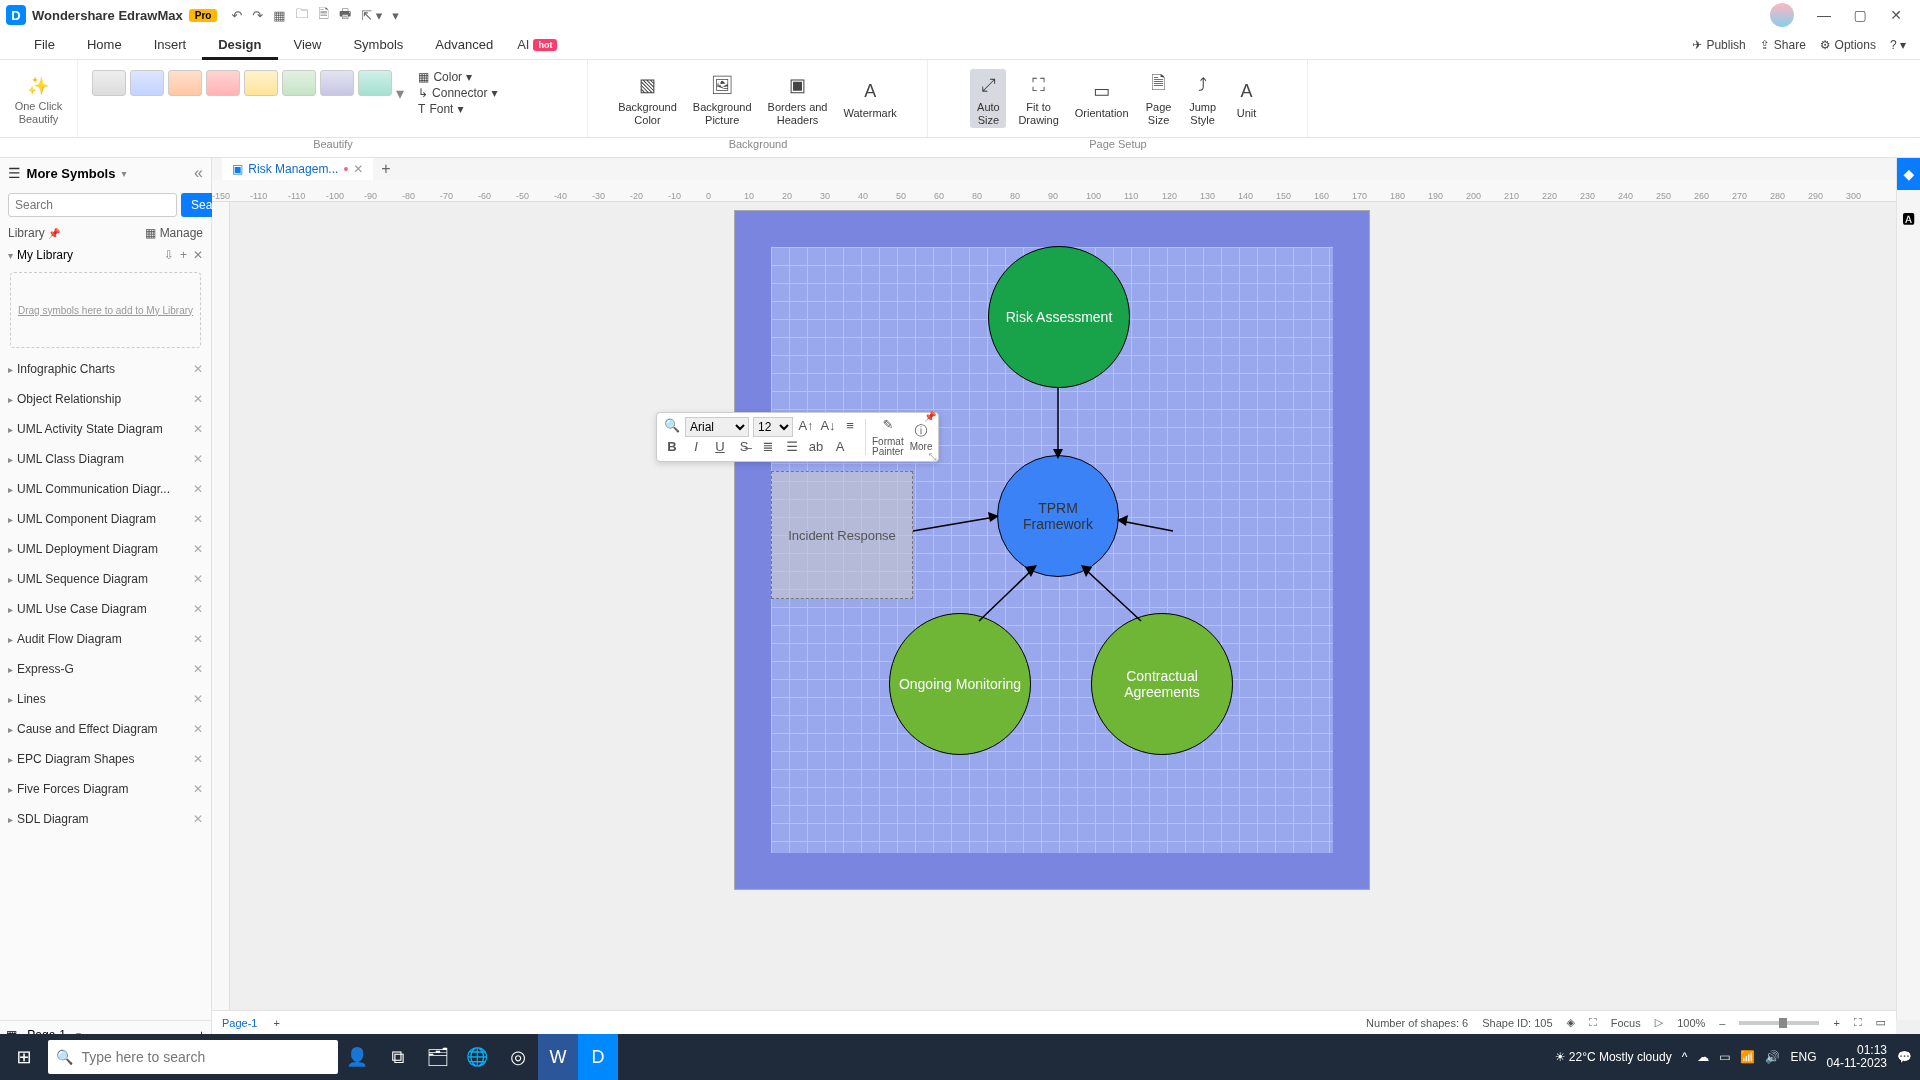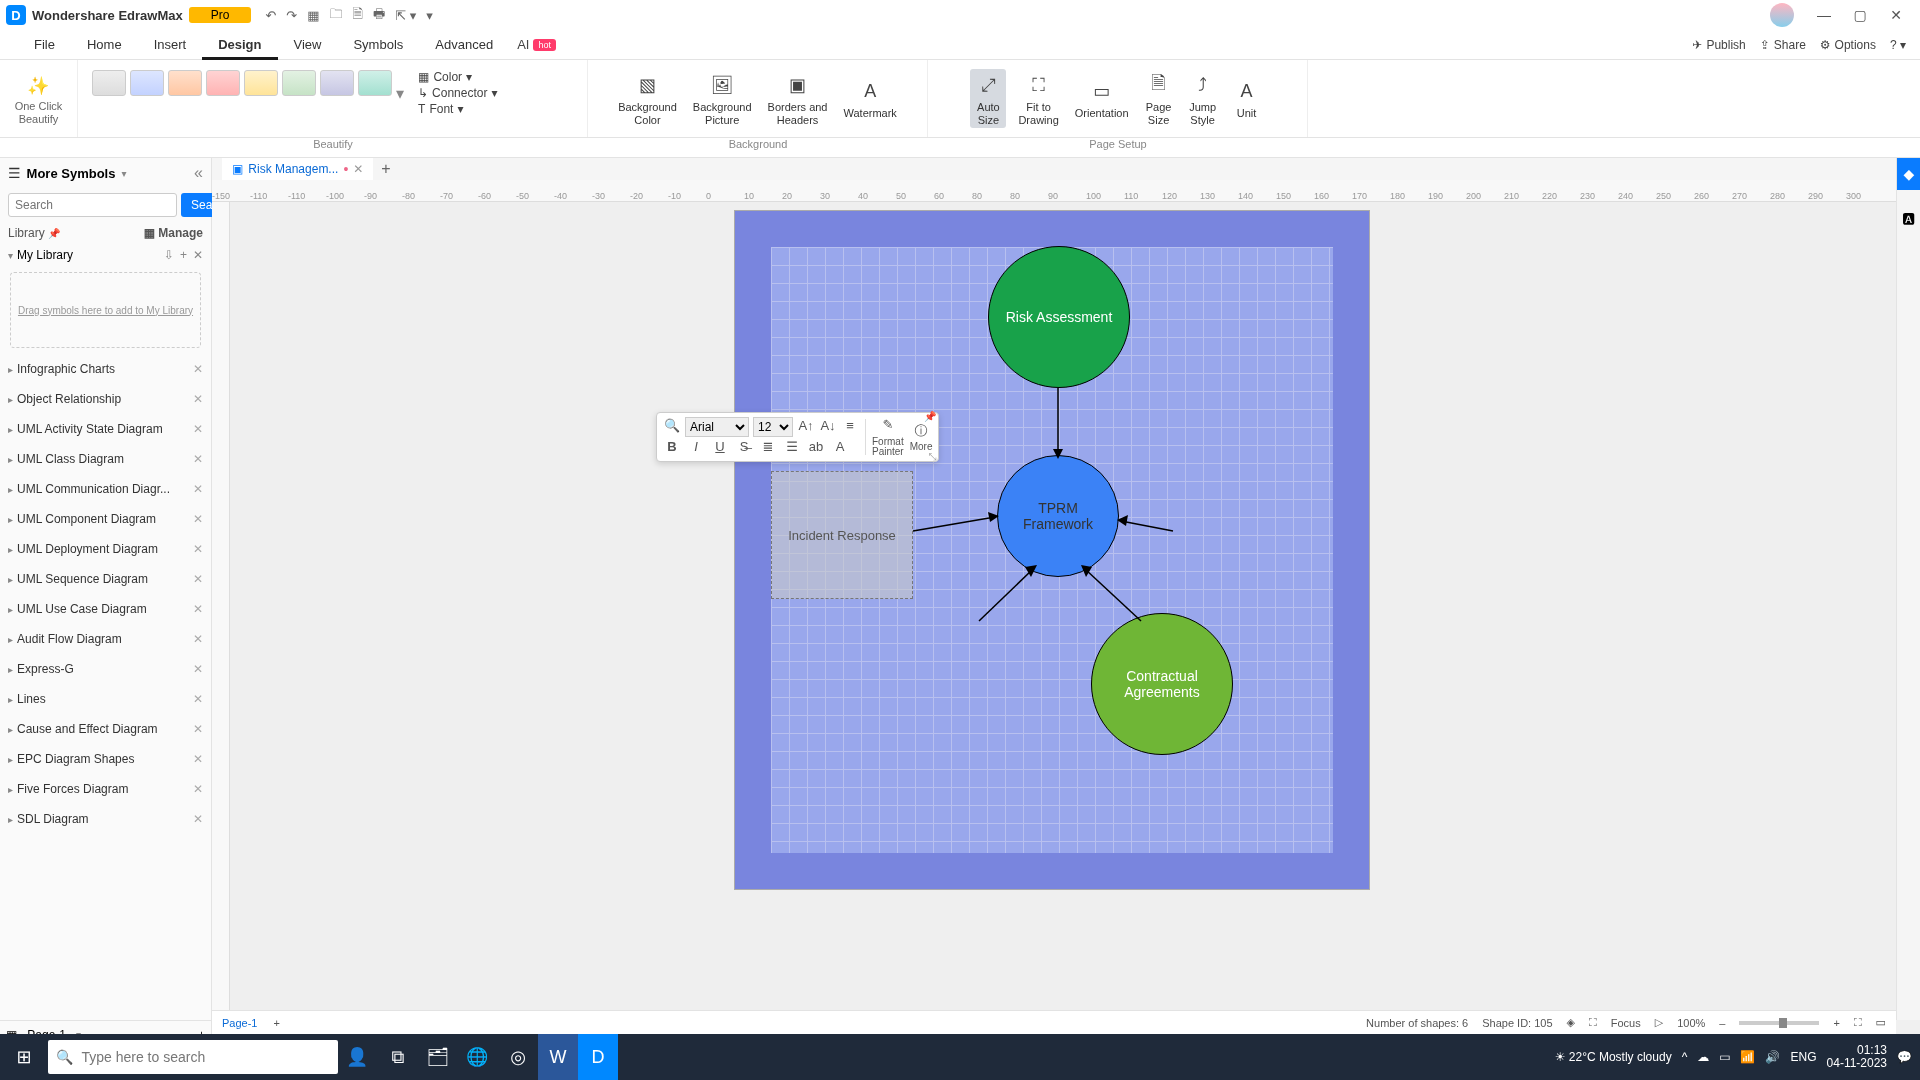--- a/index.html
+++ b/index.html
@@ -2,33 +2,33 @@
 <html><head>
 <meta charset="utf-8">
 <style>
 * { margin:0; padding:0; box-sizing:border-box; font-family:"Segoe UI",Arial,sans-serif; }
 body { width:1920px; height:1080px; background:#f0f0f0; overflow:hidden; position:relative; }
 
 
 .titlebar { height:30px; background:#fff; display:flex; align-items:center; padding:0 6px; }
 .titlebar .logo { width:20px; height:20px; background:#0088ff; border-radius:4px; display:flex; align-items:center; justify-content:center; color:#fff; font-weight:bold; font-size:13px; margin-right:6px;}
 .titlebar .appname { font-size:13px; font-weight:600; color:#333; }
-.titlebar .pro { background:#ffb800; color:#000; font-size:12px; font-weight:normal; padding:1px 22px; border-radius:3px; margin-left:6px;}
+.titlebar .pro { background:#ffb800; color:#000; font-size:10px; font-weight:bold; padding:1px 6px; border-radius:3px; margin-left:6px;}
 .titlebar .qt { display:flex; gap:10px; margin-left:14px; align-items:center;}
 .titlebar .qt span { color:#666; font-size:13px; cursor:pointer;}
 .titlebar .spacer{ flex:1;}
 .titlebar .avatar{ width:24px; height:24px; border-radius:50%; background:linear-gradient(#ffb6c1,#87ceeb); margin-right:12px;}
 .titlebar .wbtn{ width:36px; text-align:center; color:#555; font-size:14px;}
 
 
 .menutabs { height:30px; background:#fff; display:flex; align-items:center; padding-left:18px; border-bottom:1px solid #e3e3e3;}
 .menutabs .tab { padding:0 16px; height:30px; line-height:30px; font-size:13px; color:#333; cursor:pointer; position:relative;}
 .menutabs .tab.active{ font-weight:600; border-bottom:3px solid #1a1a1a; border-top-left-radius:6px;border-top-right-radius:6px;}
 .menutabs .ai{ font-size:13px; color:#444; margin-left:8px; display:flex; align-items:center; gap:4px;}
-.menutabs .ai .hot{ background:#ff3b6b; color:#fff; font-size:9px; padding:1px 5px; border-radius:3px; font-weight:normal;}
+.menutabs .ai .hot{ background:#ff3b6b; color:#fff; font-size:9px; padding:1px 5px; border-radius:3px; font-weight:bold;}
 .menutabs .right{ margin-left:auto; display:flex; gap:14px; padding-right:14px;}
 .menutabs .right .rbtn{ font-size:12px; color:#444; display:flex; align-items:center; gap:4px;}
 
 
 .ribbon { height:78px; background:#fff; display:flex; border-bottom:1px solid #e3e3e3;}
 .rgroup { display:flex; flex-direction:column; justify-content:center; align-items:center; padding:4px 10px; border-right:1px solid #eee;}
 .rgroup.cols { flex-direction:row; gap:8px; align-items:center;}
 .rgroup .glabel{ font-size:11px; color:#666; text-align:center; line-height:1.1;}
 .ricon{ width:28px; height:28px; display:flex; align-items:center; justify-content:center; font-size:18px; color:#444;}
 .ritem{ display:flex; flex-direction:column; align-items:center; gap:2px; padding:2px 4px;}
@@ -44,21 +44,21 @@
 
 .leftpanel{ position:absolute; left:0; top:158px; width:212px; bottom:32px; background:#fafafa; border-right:1px solid #e3e3e3; display:flex; flex-direction:column;}
 .lp-head{ height:30px; display:flex; align-items:center; padding:0 8px; gap:6px;}
 .lp-head .burger{ font-size:14px; color:#333;}
 .lp-head .title{ font-size:13px; font-weight:600;}
 .lp-head .collapse{ margin-left:auto; color:#888;}
 .lp-search{ padding:5px 8px; display:flex; gap:4px;}
 .lp-search input{ flex:1; height:24px; border:1px solid #ccc; border-radius:3px; padding:0 6px; font-size:12px;}
 .lp-search button{ background:#0a7cff; color:#fff; border:none; border-radius:3px; padding:0 10px; font-size:12px;}
 .lp-lib{ padding:4px 8px; display:flex; align-items:center; font-size:12px; color:#555;}
-.lp-lib .mng{ margin-left:auto;font-weight:bold;}
+.lp-lib .mng{ margin-left:auto;}
 .lp-mylib{ padding:4px 8px; font-size:12px; display:flex; align-items:center;}
 .lp-mylib .acts{ margin-left:auto; display:flex; gap:6px; color:#888;}
 .lp-drop{ margin:6px 10px; height:76px; border:1px dashed #ccc; border-radius:4px; display:flex; align-items:center; justify-content:center; font-size:10px; color:#999; text-align:center; padding:6px;text-decoration:underline;}
 .lp-list{ flex:1; overflow:auto;}
 .lp-item{ height:30px; display:flex; align-items:center; padding:0 8px; font-size:12px; color:#333;}
 .lp-item .chv{ margin-right:4px; color:#888; font-size:10px;}
 .lp-item .x{ margin-left:auto; color:#aaa;}
 .lp-tabs{ height:28px; border-top:1px solid #e3e3e3; display:flex; align-items:center; font-size:12px; padding:0 6px; gap:10px;}
 
 
@@ -415,20 +415,23 @@
   <div class="canvas">
     <div class="page">
       <div class="grid"></div>
 
       <div class="circle" style="left:253px; top:35px; width:142px; height:142px; background:#18a24a;">
           <span>Risk Assessment</span>
         </div>
       <div class="circle" style="left:262px; top:244px; width:122px; height:122px; background:#3b82f6; color:#333;">
           <span>TPRM Framework</span>
         </div>
+      <div class="circle" style="left:154px; top:402px; width:142px; height:142px; background:#6fb636;">
+          <span style="white-space:pre-line;">Ongoing Monitoring</span>
+        </div>
       <div class="circle" style="left:356px; top:402px; width:142px; height:142px; background:#6fb636;">
           <span style="white-space:pre-line;">Contractual Agreements</span>
         </div>
       <div class="sel-rect" style="left:36px; top:260px; width:142px; height:128px;">
           <span>Incident Response</span>
         </div>
 
       <svg style="position:absolute;left:0;top:0;width:100%;height:100%;pointer-events:none;">
         <g>
             <line x1="323" y1="177" x2="323" y2="244"></line>

